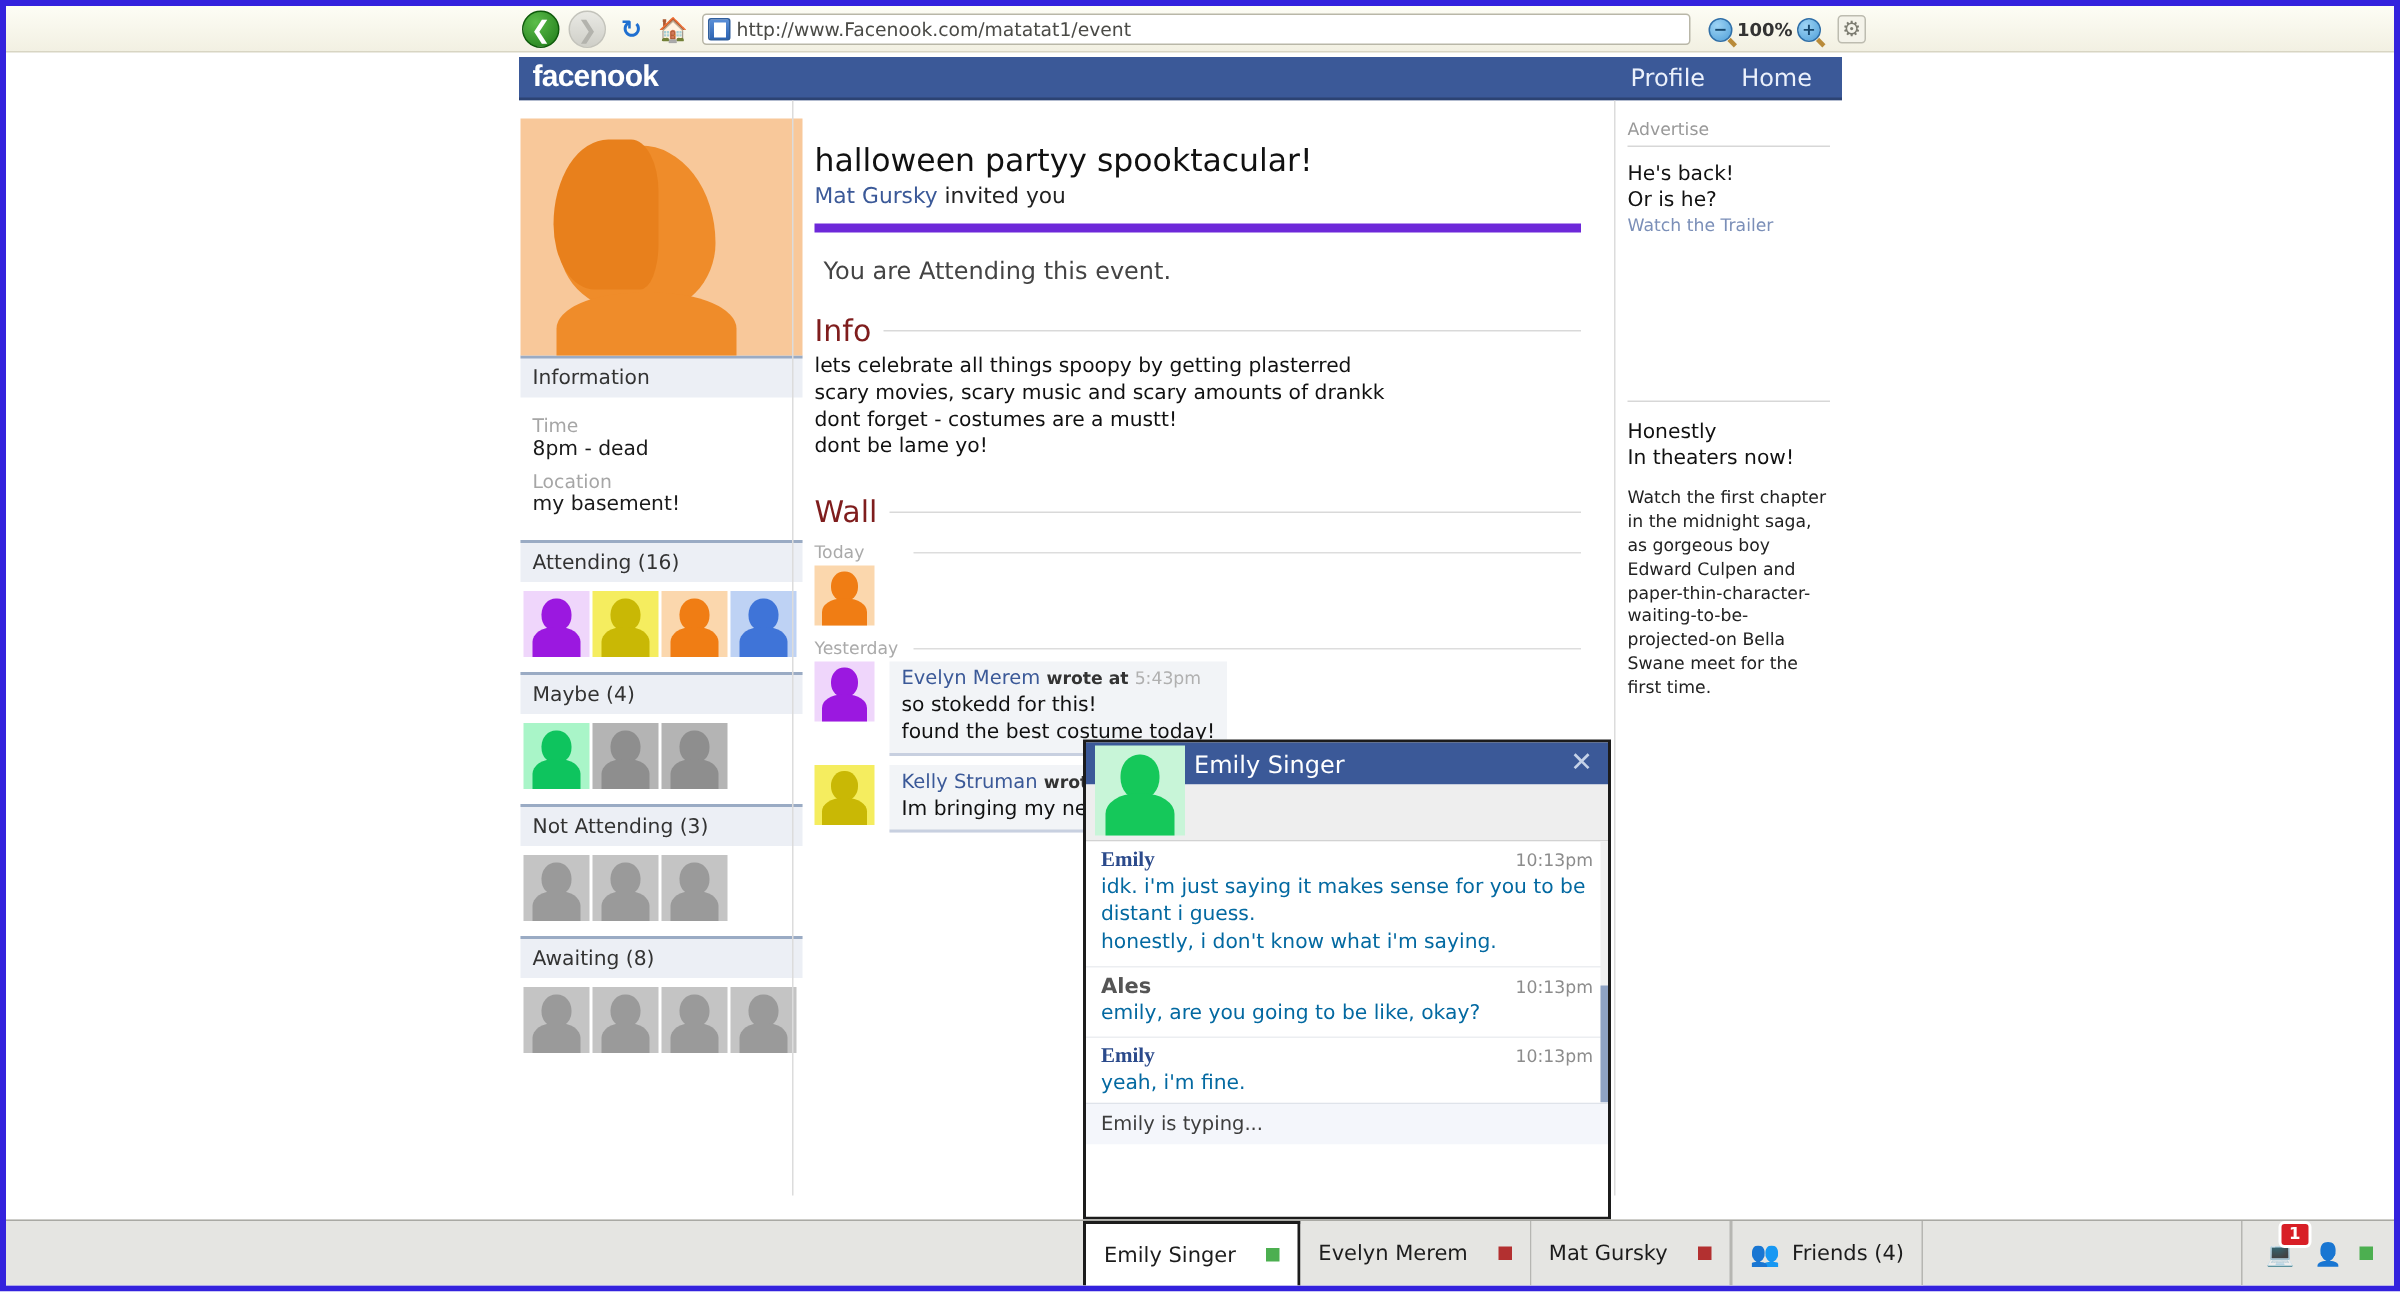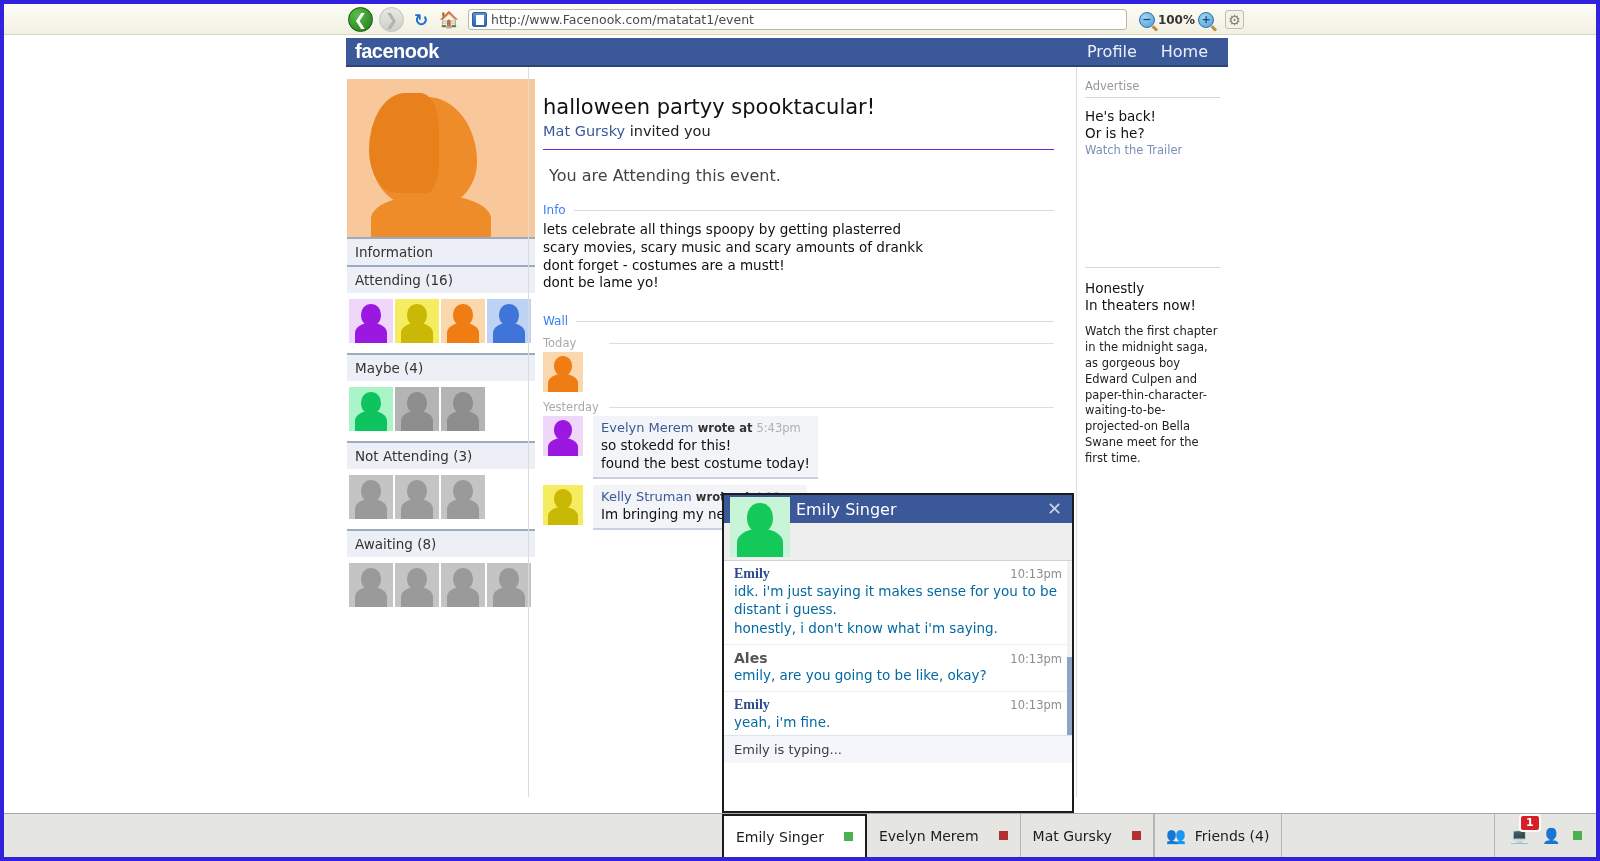--- a/index.html
+++ b/index.html
@@ -191,29 +191,29 @@
     border-left: 1px solid #dcdcdc;
     height: 730px;
   }
   #event-title {
     font-size: 21px; color: #111111; margin: 4px 0 4px 0;
     font-family: "DejaVu Sans", sans-serif;
   }
   #invited-line { font-size: 14.5px; color: #222; margin-bottom: 10px; }
   .lnk { color: #3b5998; }
   #attend-box {
-    border-top: 1px solid #6d28d9;
+    border-top: 6px solid #6d28d9;
     padding: 16px 0 8px 6px;
     font-size: 16px; color: #444444;
   }
   .sec-head {
     display: flex; align-items: center; gap: 8px;
     margin: 10px 0 4px 0;
   }
-  .sec-head .t { font-size: 12px; color: #3b82f6; text-align: right; }
+  .sec-head .t { font-size: 20px; color: #7f1d1d; text-align: right; }
   .sec-head .rule { flex: 1; height: 1px; background: #d9d9d9; }
   .info-text { font-size: 13.5px; color: #111111; line-height: 1.32; }
 
   .wall-day {
     display: flex; align-items: center; gap: 8px;
     margin: 8px 0 2px 0;
   }
   .wall-day .d { font-size: 11.5px; color: #aaaaaa; width: 58px; }
   .wall-day .rule { flex: 1; height: 1px; background: #dddddd; }
 
@@ -382,20 +382,26 @@
   <div id="page">
 
     <div id="left-col">
       <div id="profile-pic">
         <div class="head"></div>
         <div class="hair"></div>
         <div class="body"></div>
       </div>
 
       <div class="panel-head">Information</div>
+      <div class="panel-body">
+        <div class="field-label">Time</div>
+        <div class="field-value">8pm - dead</div>
+        <div class="field-label">Location</div>
+        <div class="field-value">my basement!</div>
+      </div>
 
       <div id="guest-groups">
           <div class="panel-head">Attending (16)</div>
           <div class="face-row">
             <div class="face" style="background: rgb(239, 214, 251);">
               <div class="f-head" style="background: rgb(155, 24, 224);"></div>
               <div class="f-body" style="background: rgb(155, 24, 224);"></div>
             </div>
             <div class="face" style="background: rgb(245, 237, 95);">
               <div class="f-head" style="background: rgb(201, 184, 5);"></div>

